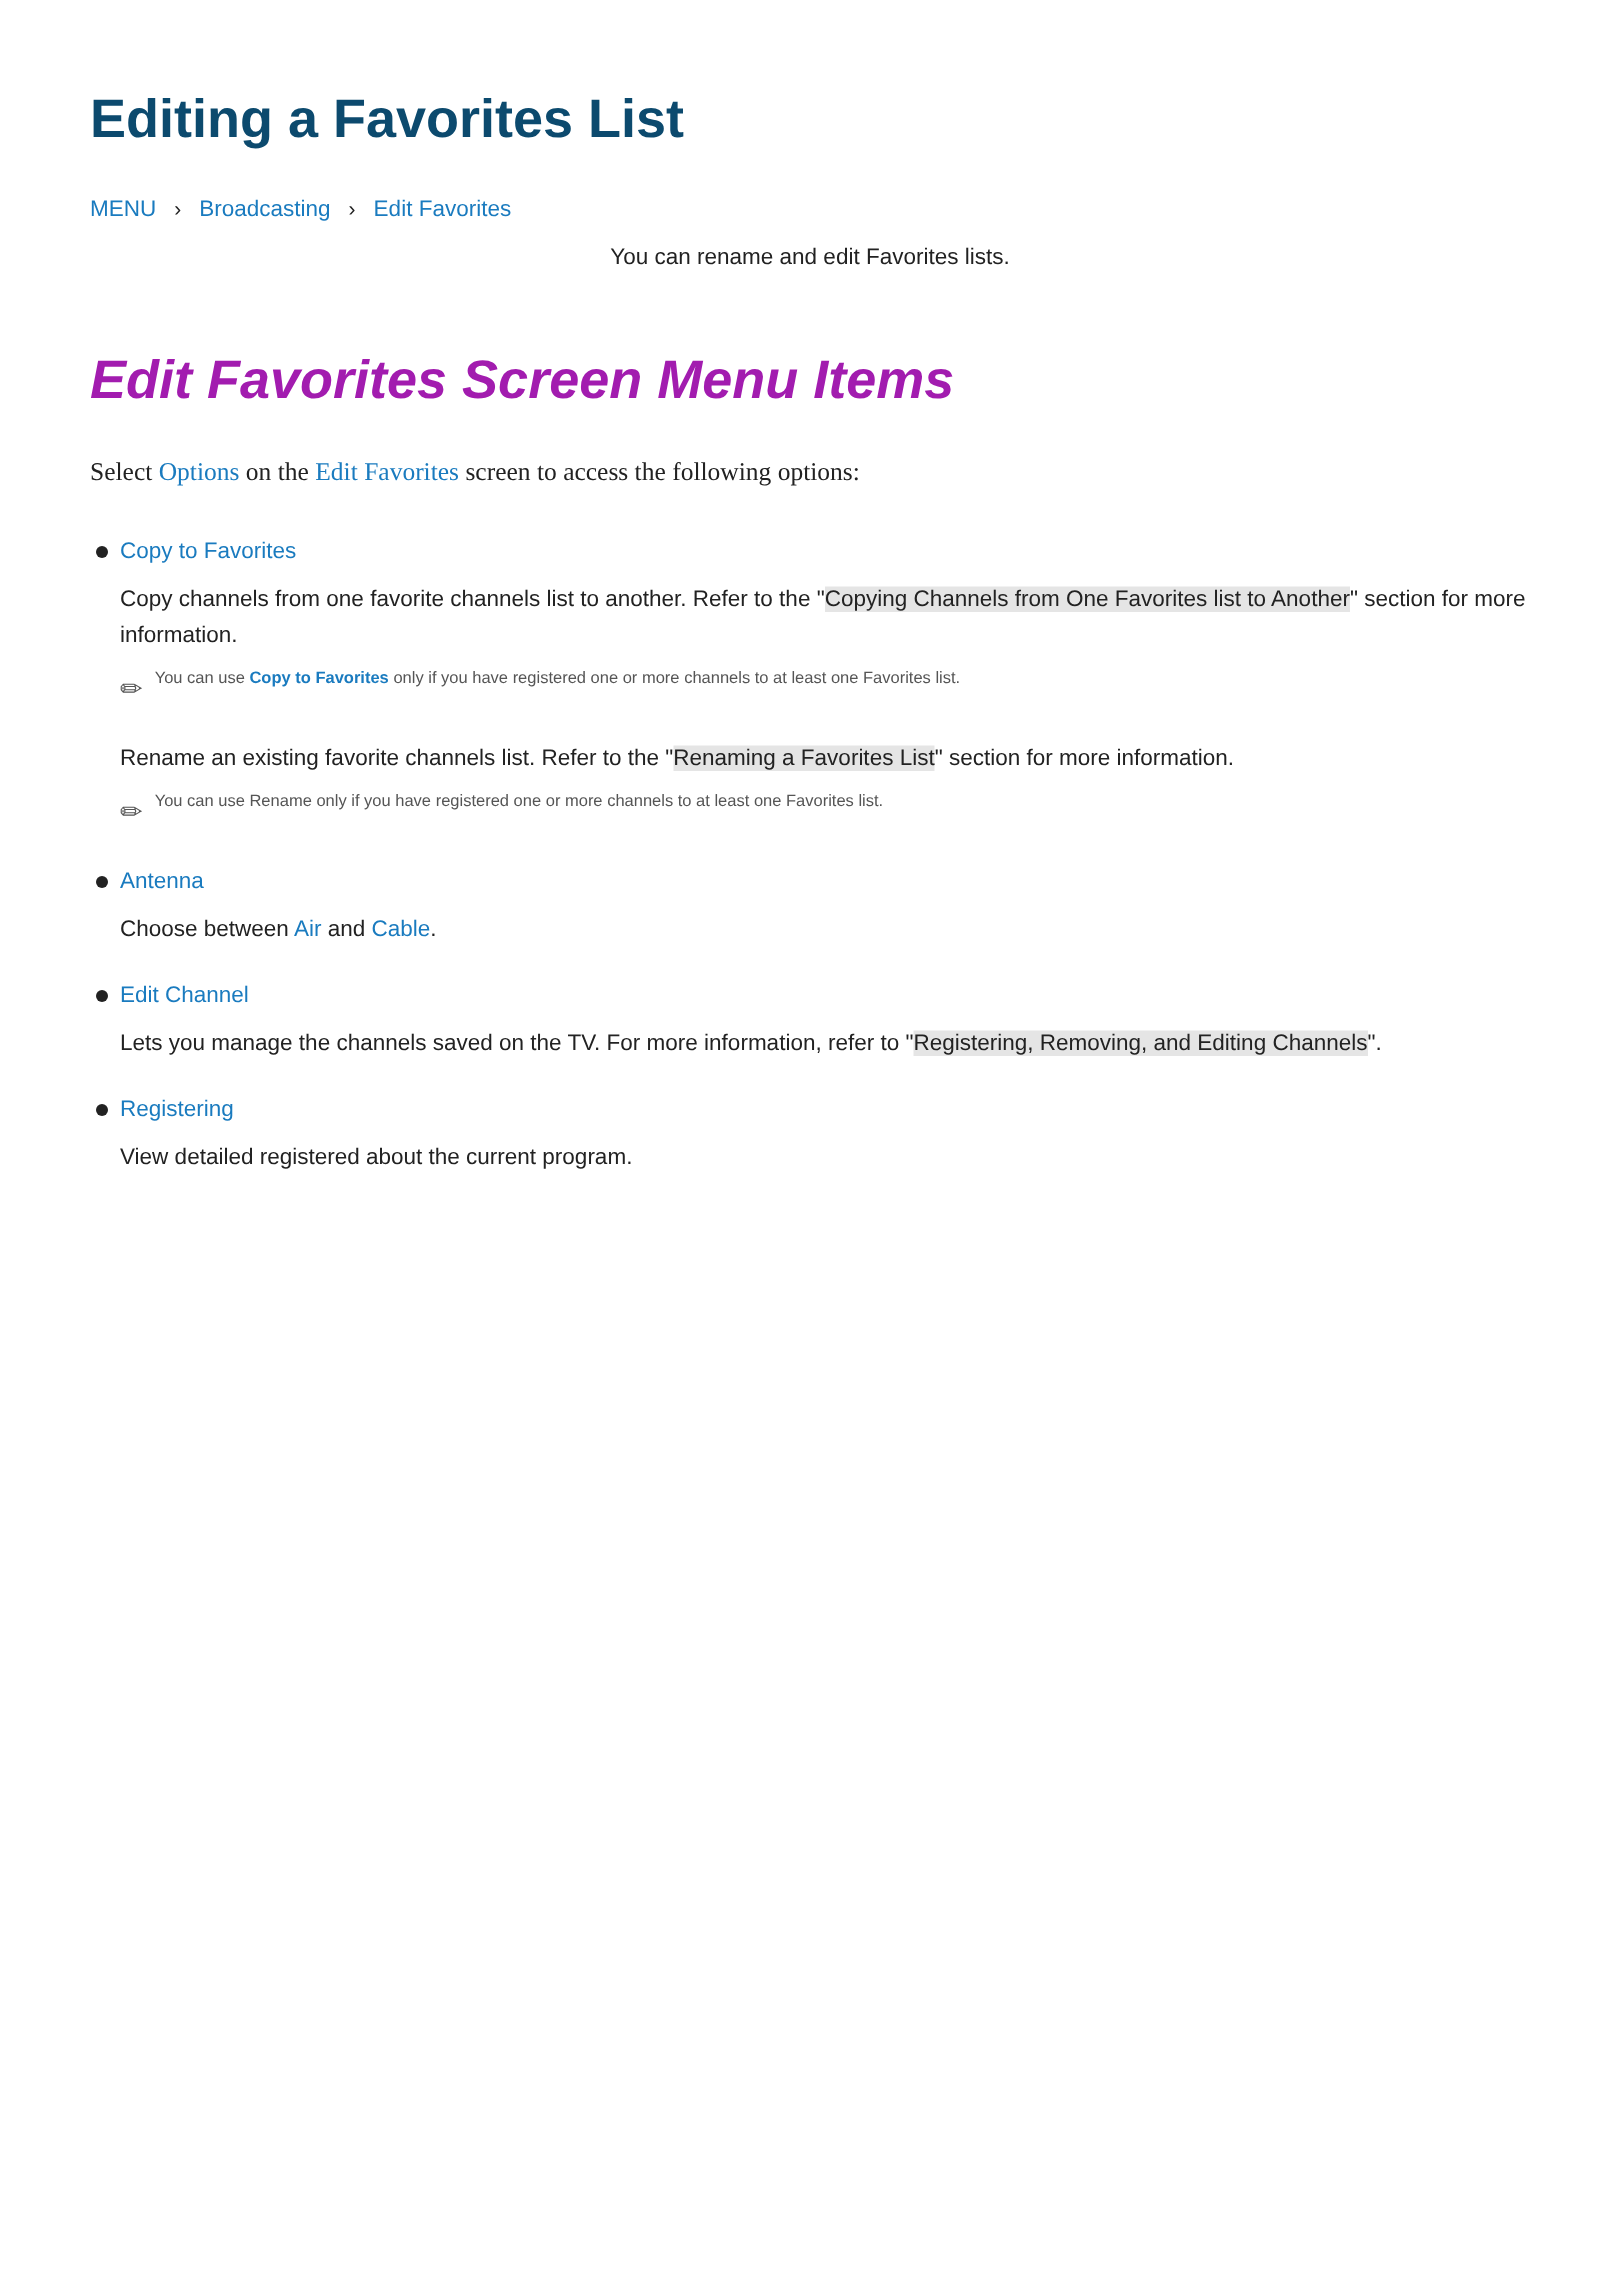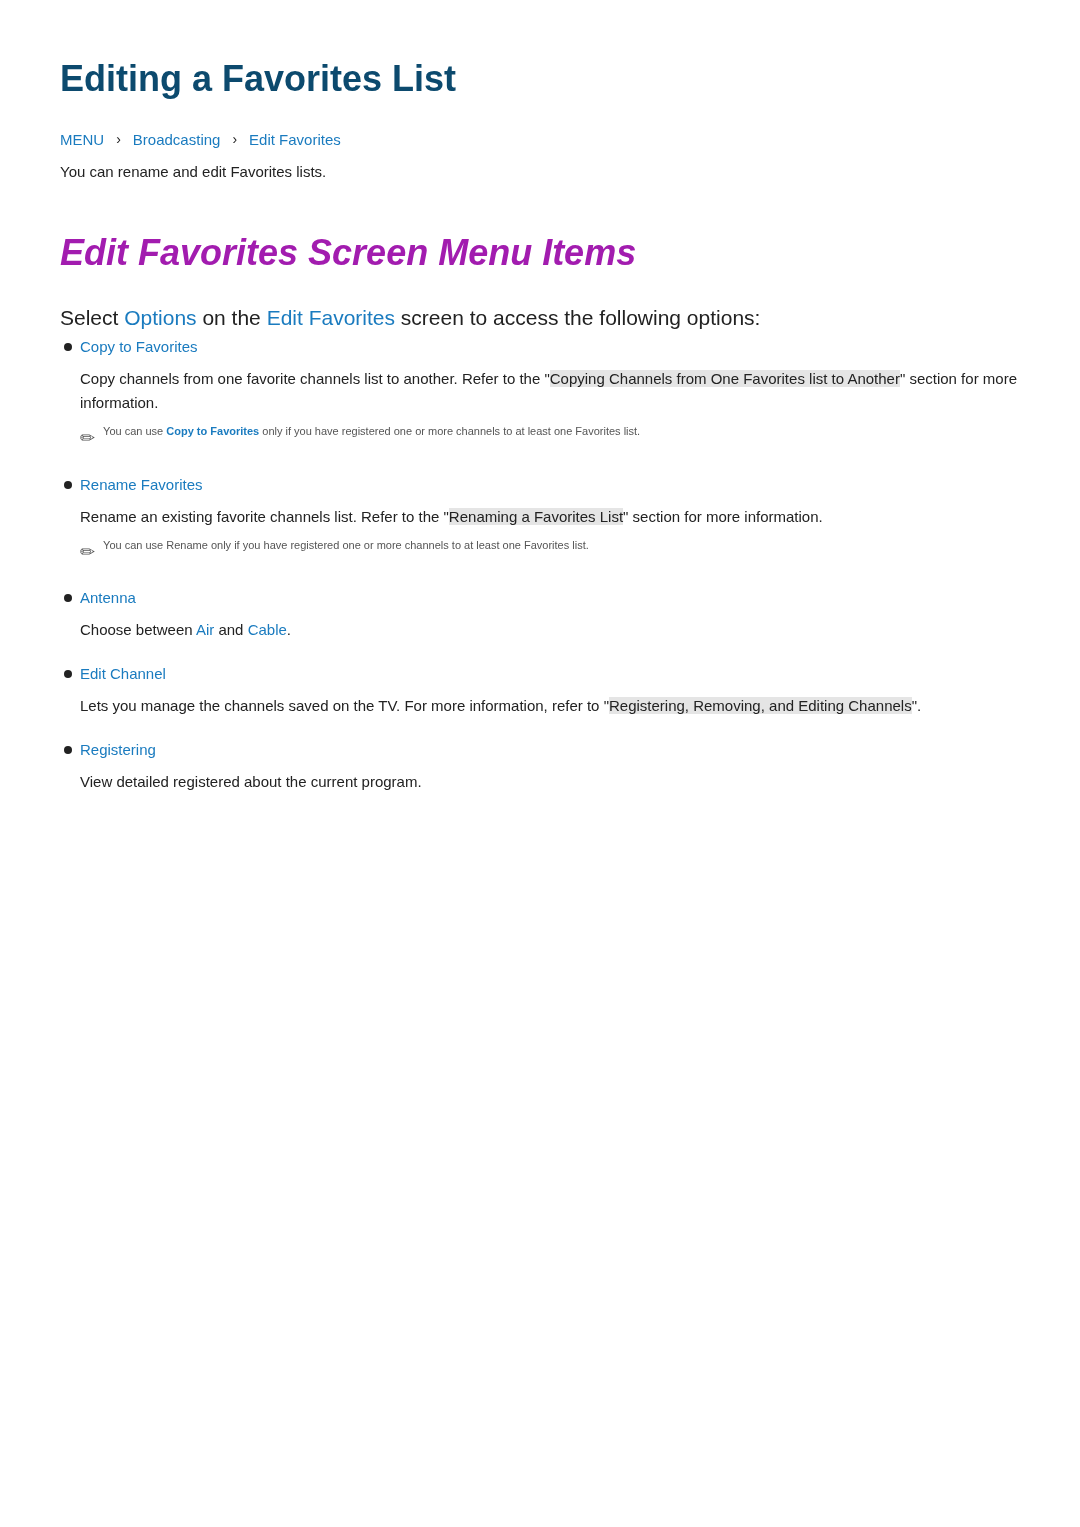--- a/index.html
+++ b/index.html
@@ -40,33 +40,35 @@
 
     .breadcrumb-separator {
       color: #222222;
       font-size: 14px;
     }
 
     .intro-text {
       font-size: 15px;
       color: #222222;
       margin-bottom: 40px;
+      text-align: center;
     }
 
     .section-title {
       font-size: 36px;
       font-weight: bold;
       color: #a21caf;
       margin-bottom: 20px;
       font-style: italic;
     }
 
     .section-intro {
-      font-size: 21px;
-      margin-bottom: 0;
+      font-size: 17px;
+      margin-bottom: 28px;
+      font-family: Liberation Serif, serif;
     }
 
     .link {
       color: #1a7bbf;
       text-decoration: none;
     }
 
     .menu-list {
       list-style: none;
       padding: 0;
@@ -171,24 +173,20 @@
     </p>
     <div class="note-box">
       <span class="note-icon">✏</span>
       <span class="note-text">
         You can use <strong class="link-bold">Copy to Favorites</strong> only if you have registered one or more channels to at least one Favorites list.
       </span>
     </div>
   </li>
 
   <li class="menu-item">
-    <div class="menu-item-header">
-      <span class="bullet"></span>
-      <span class="menu-item-label link">Rename Favorites</span>
-    </div>
     <p class="menu-item-description">
       Rename an existing favorite channels list. Refer to the "<span class="highlight">Renaming a Favorites List</span>" section for more information.
     </p>
     <div class="note-box">
       <span class="note-icon">✏</span>
       <span class="note-text">
         You can use Rename only if you have registered one or more channels to at least one Favorites list.
       </span>
     </div>
   </li>

